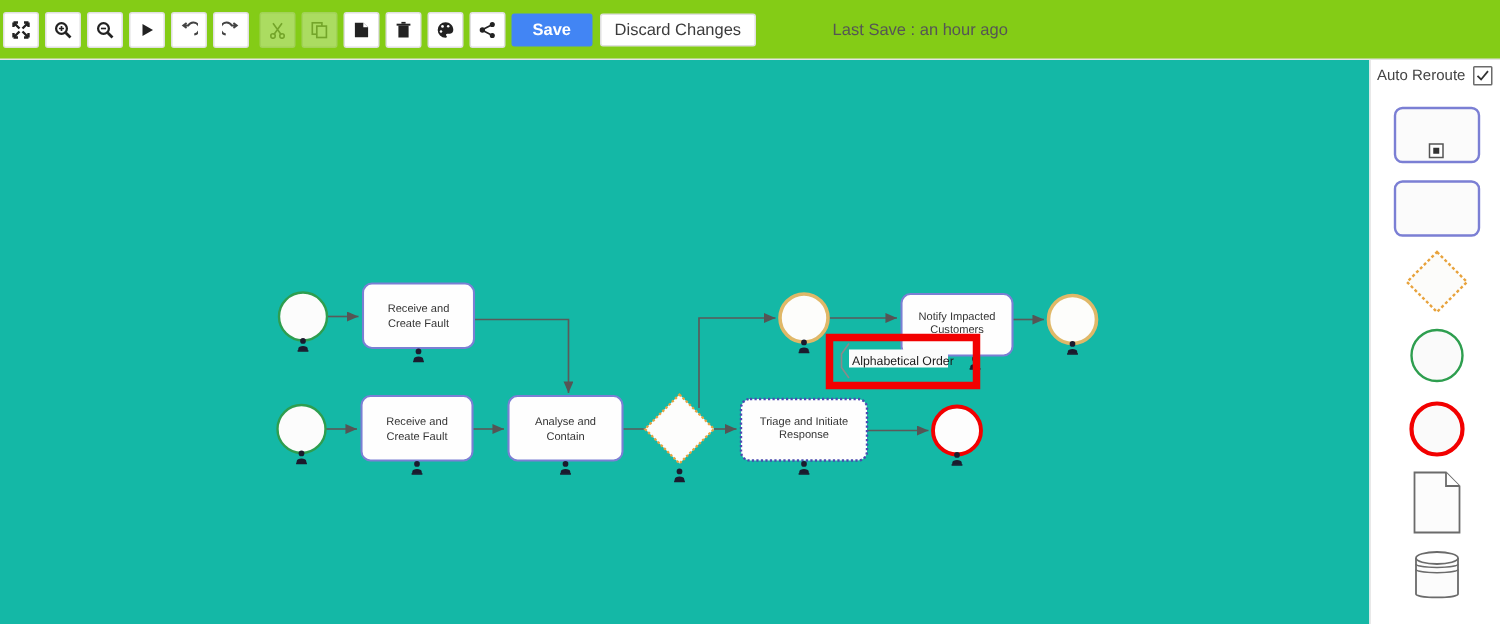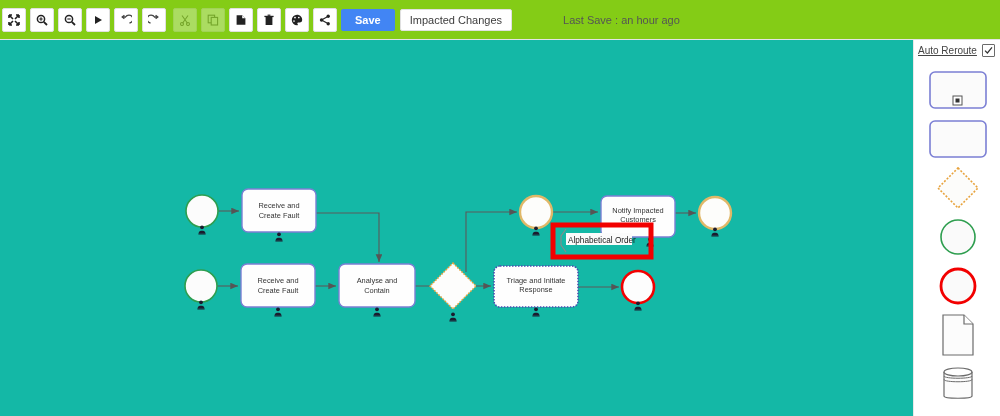--- a/index.html
+++ b/index.html
@@ -48,21 +48,21 @@
   }
   .canvas svg{position:absolute;left:0;top:0;}
 
   
   .palette{
     position:absolute;right:0;top:40px;width:87px;height:376px;
     border-left:1px solid #e8e8e8;background:#fff;box-sizing:border-box;
   }
   .auto-reroute{
     display:flex;align-items:center;justify-content:space-between;
-    padding:4px 6px 0 4px;font-size:10px;color:#444;white-space:nowrap;text-decoration:underline;
+    padding:4px 6px 0 4px;font-size:10px;color:#444;white-space:nowrap;
   }
   .auto-reroute .cb{
     width:11px;height:11px;border:1px solid #6b6b6b;border-radius:1px;
     margin-left:5px;display:inline-flex;align-items:center;justify-content:center;
     background:#fff;flex:0 0 auto;cursor:pointer;
   }
   .palette-list{padding-top:8px;}
   .pal-item{
     width:87px;height:49px;display:flex;align-items:center;justify-content:center;
     cursor:pointer;
@@ -162,21 +162,21 @@
     <div class="tb-btn">
       <svg width="12" height="12" viewBox="0 0 12 12">
         <circle cx="9.2" cy="2.3" r="1.7" fill="#222"></circle>
         <circle cx="9.2" cy="9.7" r="1.7" fill="#222"></circle>
         <circle cx="2.6" cy="6" r="1.8" fill="#222"></circle>
         <path d="M3.8 5.2 L8 3 M3.8 6.8 L8 9" stroke="#222" stroke-width="1.1"></path>
       </svg>
     </div>
 
     <button class="btn-text btn-primary">Save</button>
-    <button class="btn-text">Impacted Changes</button>
+    <button class="btn-text">Discard Changes</button>
     <span class="last-save">Last Save : an hour ago</span>
   </div>
 
   <div class="canvas">
     <svg width="913" height="376" viewBox="0 0 913 376">
       <defs>
         <marker id="arw" markerWidth="8" markerHeight="8" refX="7" refY="3" orient="auto">
           <path d="M0,0 L7,3 L0,6 z" fill="#555"></path>
         </marker>
         <g id="usericon">

